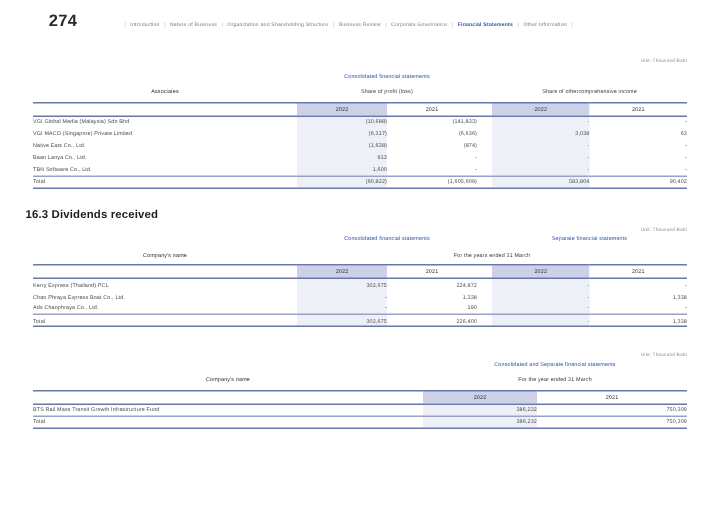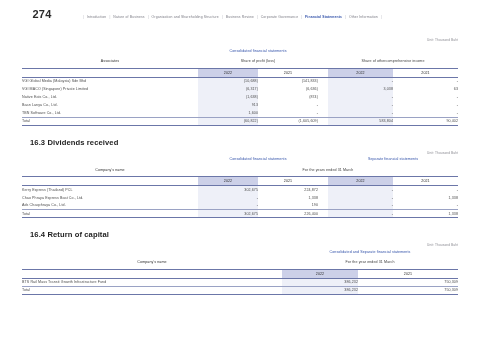--- a/index.html
+++ b/index.html
@@ -53,21 +53,21 @@
     text-align: right;
     font-size: 3.2px;
     color: #8b8b92;
     padding-right: 22px;
     letter-spacing: 0.1px;
   }
   .section-title {
     font-size: 7.6px;
     font-weight: bold;
     color: #1d1d1d;
-    padding-left: 30px;
+    padding-left: 17px;
     letter-spacing: 0.1px;
   }
 
   table.fin {
     width: 436px;
     margin: 0 22px;
     border-collapse: collapse;
     table-layout: fixed;
   }
   table.fin td, table.fin th {
@@ -313,21 +313,20 @@
         <td class="dcell">226,400</td>
         <td></td>
         <td class="dcell shade">-</td>
         <td class="dcell">1,338</td>
       </tr>
     </tbody>
   </table>
 
   <div class="spacer-lg"></div>
 
-  <div class="section-title">16.4 Return of capital</div>
   <div class="spacer-sm"></div>
   <div class="unit-note">Unit: Thousand Baht</div>
 
   <table class="fin">
     <colgroup>
       <col style="width:260px">
         <col style="width:76px">
         <col style="width:100px">
     </colgroup>
     <tbody>

